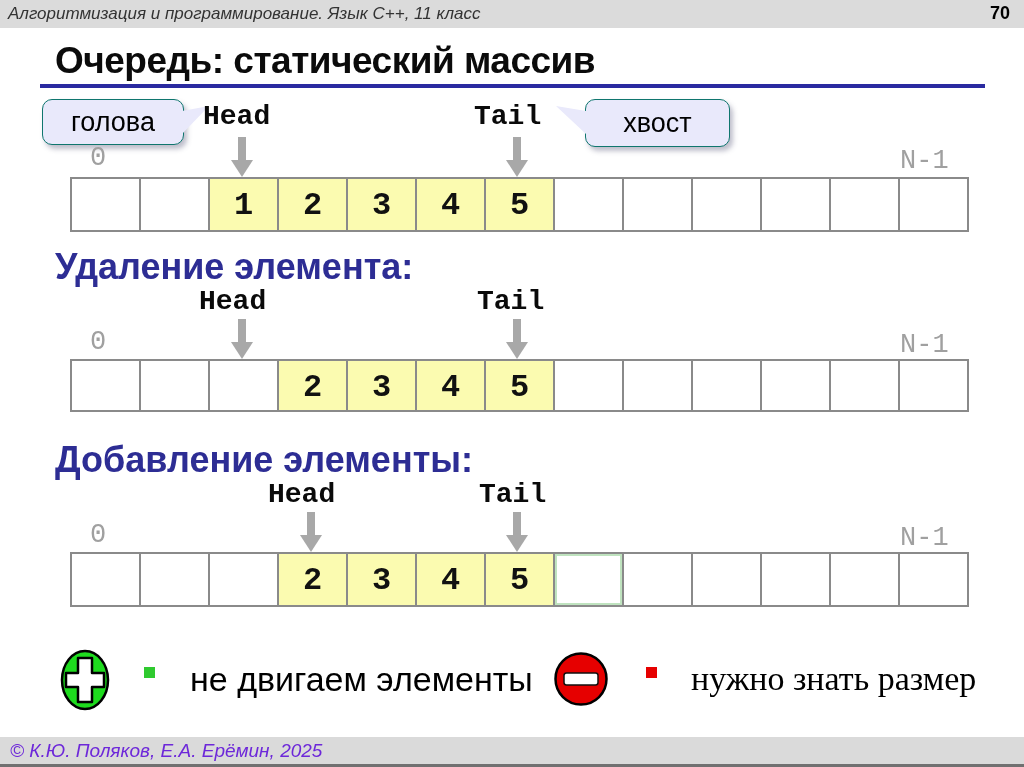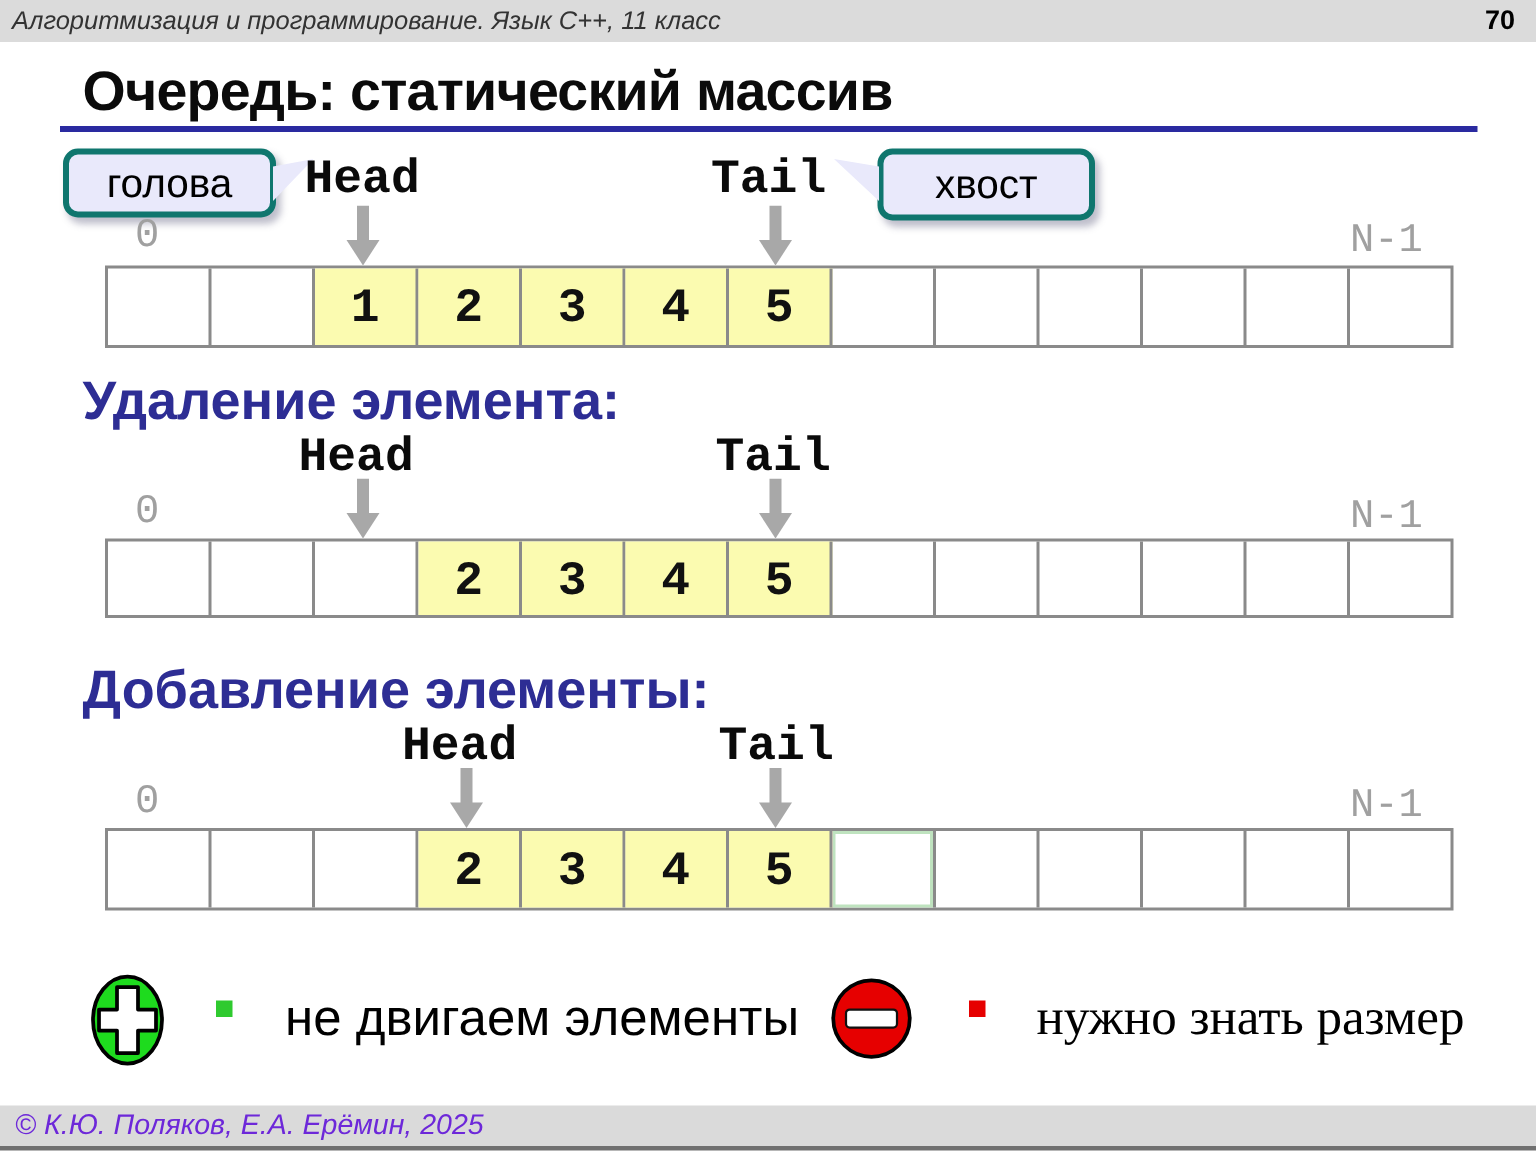--- a/index.html
+++ b/index.html
@@ -11,29 +11,29 @@
   body{font-family:"Liberation Sans",sans-serif;background:#fff;overflow:hidden;}
   .slide{position:absolute;left:0;top:0;width:1024px;height:744px;background:#fff;}
 
   .topbar{position:absolute;left:0;top:0;width:1024px;height:28px;background:#dbdbdb;}
   .topbar .crumb{position:absolute;left:8px;top:4px;font-size:17px;font-style:italic;color:#333;}
   .topbar .pageno{position:absolute;right:14px;top:3px;font-size:18px;font-weight:bold;color:#000;}
 
   .title{position:absolute;left:55px;top:40px;font-size:37px;font-weight:bold;color:#0b0b0b;letter-spacing:-0.5px;text-align:right;}
   .title-rule{position:absolute;left:40px;top:84px;width:945px;height:4px;background:var(--accent);}
 
-  .callout{position:absolute;background:#e9e9fb;border:4px solid #0f766e;border-radius:10px;
+  .callout{position:absolute;background:#e9e9fb;border:1px solid #0f766e;border-radius:10px;
            box-shadow:3px 4px 5px rgba(110,110,140,.45);font-size:27px;color:#000;
            display:flex;align-items:center;justify-content:center;}
   .pointer{position:absolute;background:#e9e9fb;}
   .pt-right{clip-path:polygon(0 18%,100% 0,0 100%);}
   .pt-left{clip-path:polygon(0 0,100% 18%,100% 100%);}
 
   .mono-label{position:absolute;font-family:"Liberation Mono",monospace;font-weight:bold;
-              font-size:32px;color:#0a0a0a;white-space:nowrap;}
+              font-size:28px;color:#0a0a0a;white-space:nowrap;}
   .idx{position:absolute;font-family:"Liberation Mono",monospace;font-size:27px;color:var(--gray-label);white-space:nowrap;}
   .idx.right{width:64px;text-align:left;}
 
   .sec-hdr{position:absolute;left:55px;font-size:36px;font-weight:bold;color:var(--hdr);}
 
   .arrow{position:absolute;width:24px;height:40px;}
 
   .cells{position:absolute;left:70px;width:899px;height:55px;border:2px solid var(--grid);
          display:flex;background:#fff;}
   .cell{flex:1;border-right:2px solid var(--grid);font-family:"Liberation Mono",monospace;

